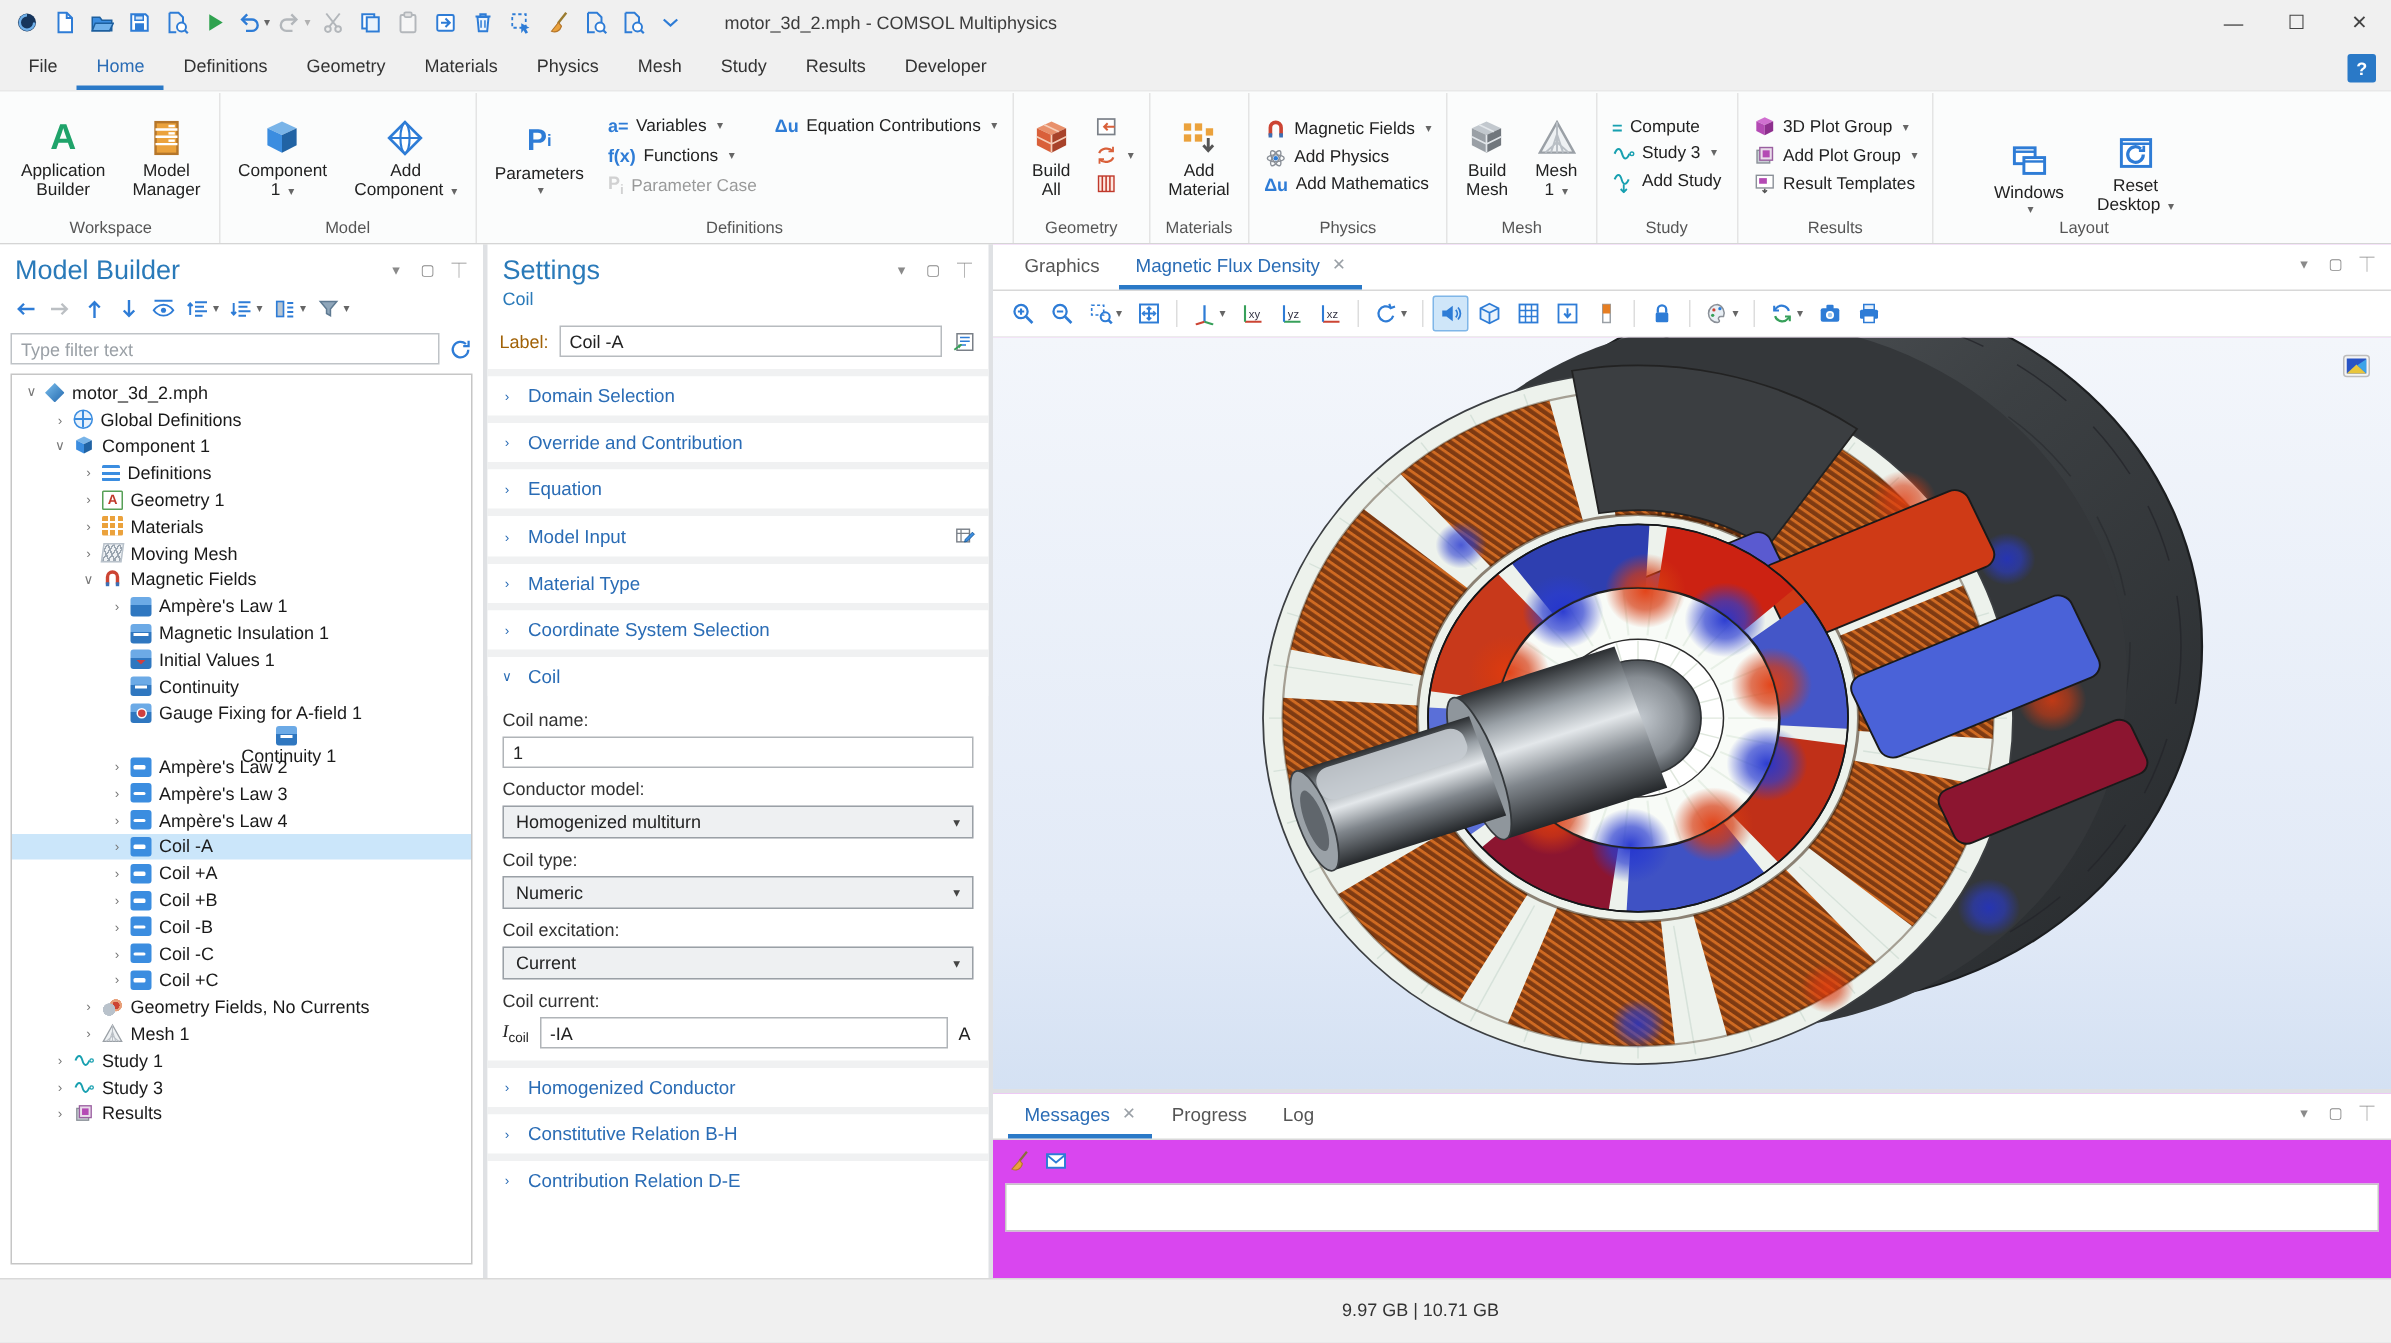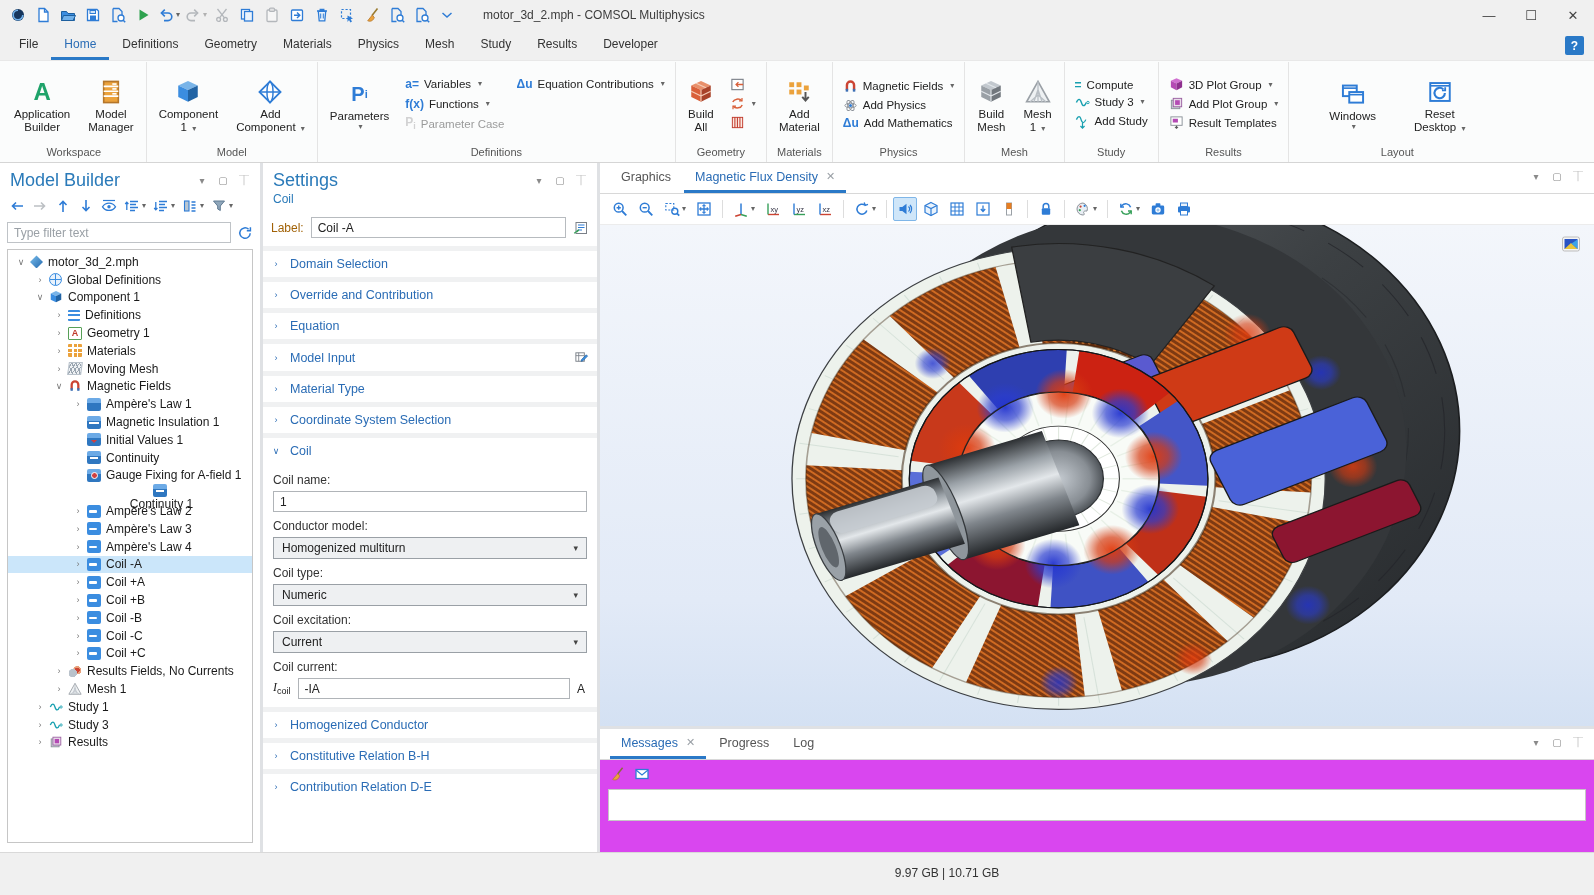--- a/index.html
+++ b/index.html
@@ -44,21 +44,21 @@
 
   
   .main{flex:1;display:flex;background:#dfe1e4;gap:3px;min-height:0;}
   .panel{background:#fff;display:flex;flex-direction:column;min-height:0;}
   .panel-head{display:flex;align-items:center;padding:7px 10px 0;flex:none;}
   .panel-title{color:#2a7ab9;font-size:18px;}
   .panel-ctrls{margin-left:auto;display:flex;gap:9px;color:#8a8a8a;font-size:10px;align-items:center;}
   .pc{width:12px;text-align:center;}
 
   
-  .mb-panel{width:260px;flex:none;}
+  .mb-panel{width:322px;flex:none;}
   .mb-toolbar{display:flex;gap:1px;padding:4px 6px 2px;align-items:center;flex:none;}
   .mb-btn{display:flex;align-items:center;height:22px;padding:0 3px;color:#2e7cd6;border-radius:2px;}
   .filter-row{display:flex;padding:3px 7px;gap:6px;align-items:center;flex:none;}
   .filter-input{flex:1;border:1px solid #bfc3c7;height:21px;padding:0 6px;font-size:12px;font-family:inherit;color:#444;background:#fff;}
   .filter-input::placeholder{color:#9aa0a6;}
   .refresh-btn{color:#2e7cd6;}
   .tree-box{flex:1;margin:3px 7px 9px;border:1px solid #c6c6c6;overflow:hidden;padding:3px 0;background:#fff;}
   .tree-row{display:flex;align-items:center;height:17.8px;font-size:12px;white-space:nowrap;}
   .tree-row.sel{background:#cbe6fa;}
   .tchev{width:14px;flex:none;color:#777;font-size:9px;text-align:center;}
@@ -799,31 +799,31 @@
                 <use href="#i-templates"></use>
               </svg>
               <span>Result Templates</span>
             </div>
         </div>
       </div>
       <div class="rgroup-label">Results</div>
     </div>
 
     <div class="rgroup" style="border-right:none">
-      <div class="rgroup-content" style="padding:0 28px;">
+      <div class="rgroup-content" style="padding:0 28px;align-items:flex-end;">
         <div class="bigbtn">
           <span class="bicon">
               <svg class="ic">
                 <use href="#i-windows"></use>
               </svg>
             </span>
           <span>Windows</span>
           <span class="car">▾</span>
         </div>
-        <div class="bigbtn" style="margin-left:20px">
+        <div class="bigbtn" style="margin-left:4px">
           <span class="bicon">
               <svg class="ic">
                 <use href="#i-resetdesk"></use>
               </svg>
             </span>
           <span>Reset</span>
           <span><span>Desktop</span> <span class="car">▾</span></span>
         </div>
       </div>
       <div class="rgroup-label">Layout</div>
@@ -1020,21 +1020,21 @@
             <span class="tlabel">Coil -C</span>
           </div>
           <div class="tree-row" style="padding-left: 63px;">
             <span class="tchev">›</span>
             <span class="ti ti-coil"></span>
             <span class="tlabel">Coil +C</span>
           </div>
           <div class="tree-row" style="padding-left: 44px;">
             <span class="tchev">›</span>
             <span class="ti ti-mfnc"></span>
-            <span class="tlabel">Results Fields, No Currents</span>
+            <span class="tlabel">Geometry Fields, No Currents</span>
           </div>
           <div class="tree-row" style="padding-left: 44px;">
             <span class="tchev">›</span>
             <span class="ti ti-svg">
               <svg class="ic">
                 <use href="#i-meshtri"></use>
               </svg>
             </span>
             <span class="tlabel">Mesh 1</span>
           </div>

